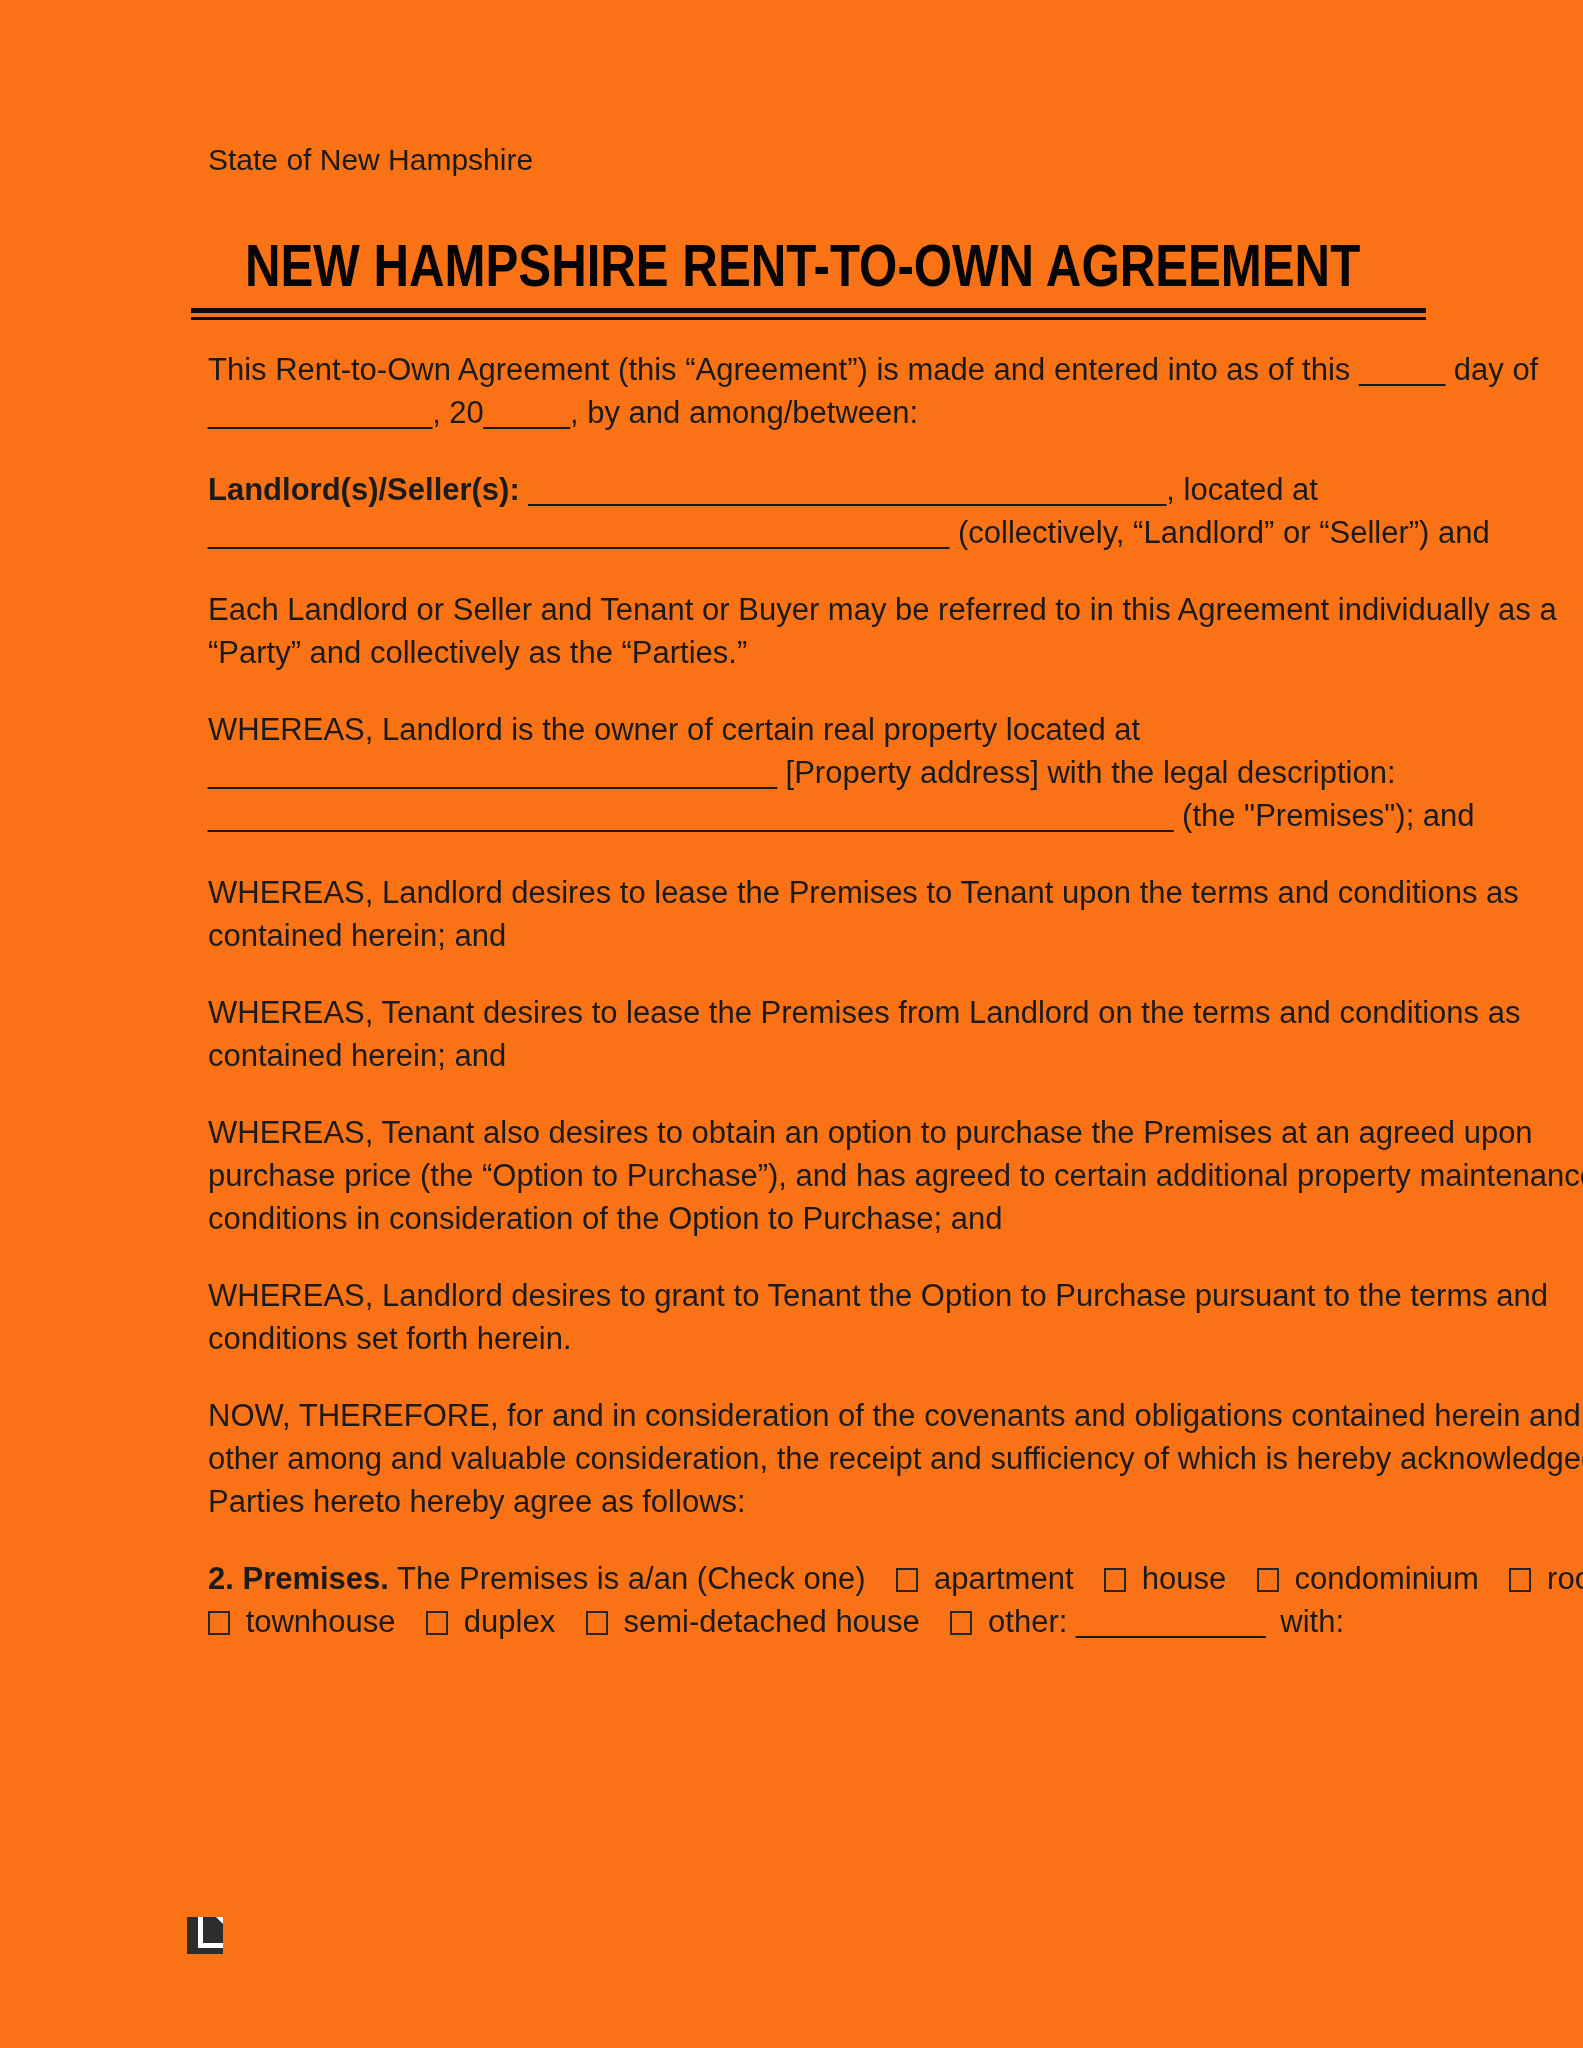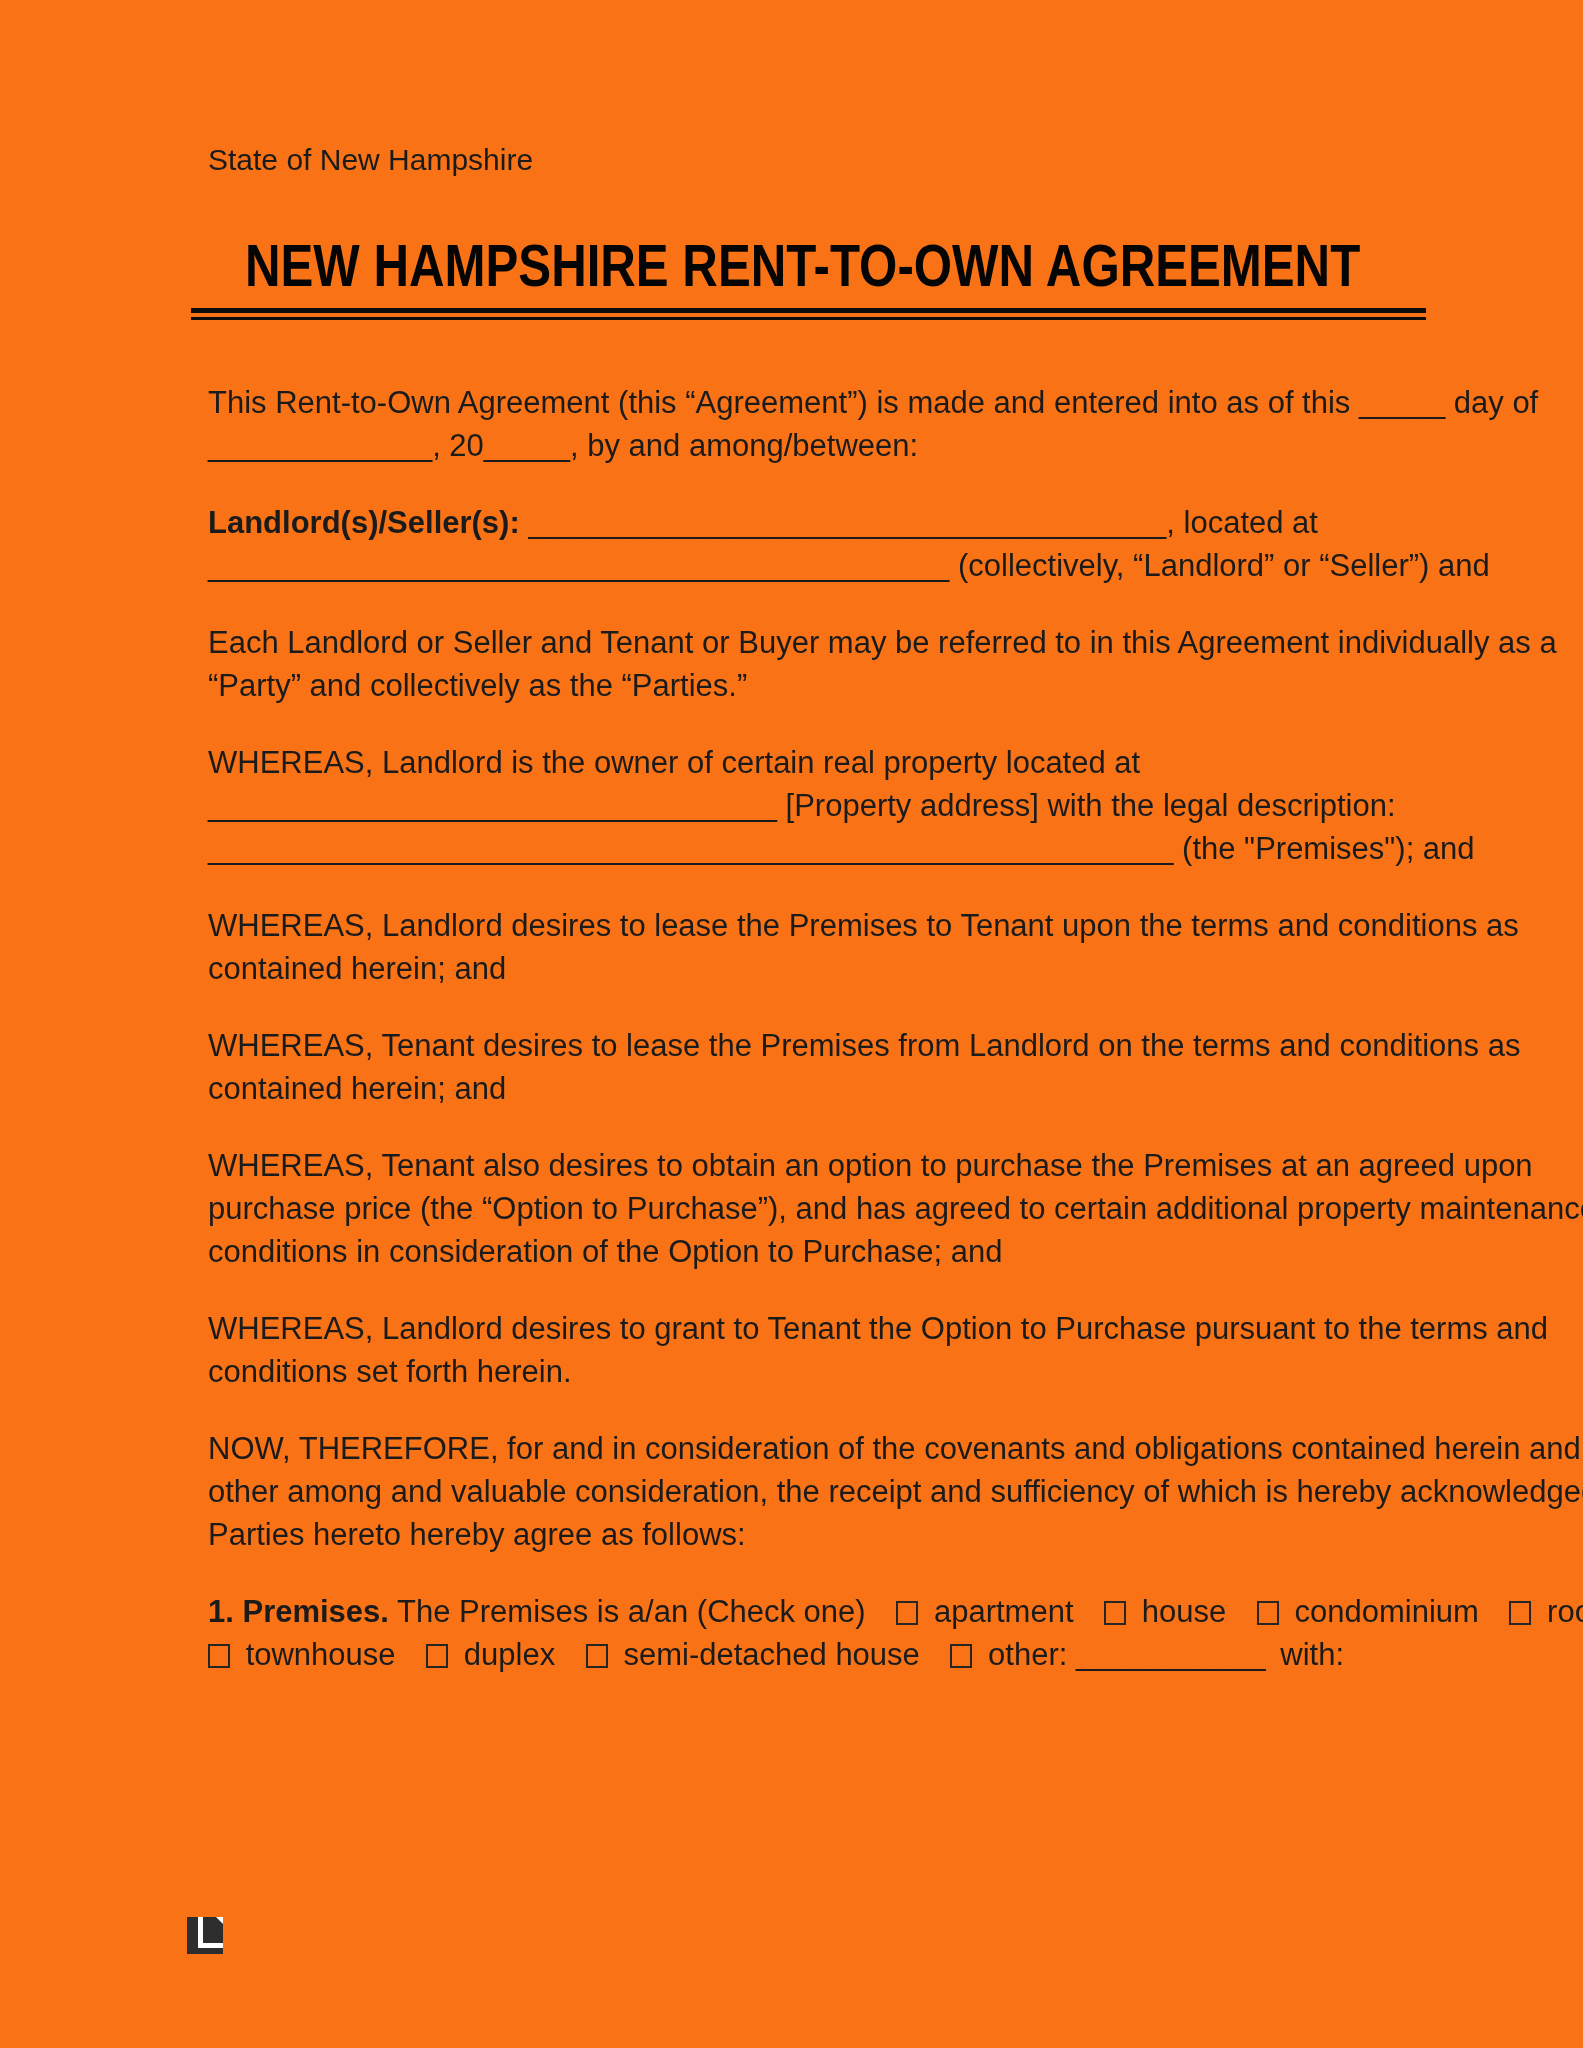--- a/index.html
+++ b/index.html
@@ -39,21 +39,21 @@
     height:4px;
     border-top:5px solid #0d0d0d;
     border-bottom:3px solid #0d0d0d;
   }
   p.para{
     margin:34px 0 0 0;
     font-size:31px;
     line-height:43px;
     white-space:pre;
   }
-  p.para.first{margin-top:61px;}
+  p.para.first{margin-top:28px;}
   .plabel{font-weight:bold;text-align:right;}
   p.item{white-space:nowrap;}
   .cb{
     display:inline-block;
     width:18px;
     height:20px;
     border:2px solid #262626;
     margin:0 7px 0 22px;
     vertical-align:-3px;
     background:transparent;
@@ -109,21 +109,21 @@
 conditions in consideration of the Option to Purchase; and</p>
 
     <p class="para">WHEREAS, Landlord desires to grant to Tenant the Option to Purchase pursuant to the terms and
 conditions set forth herein.</p>
 
     <p class="para">NOW, THEREFORE, for and in consideration of the covenants and obligations contained herein and
 other among and valuable consideration, the receipt and sufficiency of which is hereby acknowledged, the
 Parties hereto hereby agree as follows:</p>
 
     <p class="para item">
-      <b class="plabel">1. Premises.</b>
+      <b class="plabel">2. Premises.</b>
       <span>The Premises is a/an (Check one)</span>
       <span class="cb"></span>
       <span>apartment</span>
       <span class="cb"></span>
       <span>house</span>
       <span class="cb"></span>
       <span>condominium</span>
       <span class="cb"></span>
       <span>room</span>
       <br><span class="cb line-start"></span>

